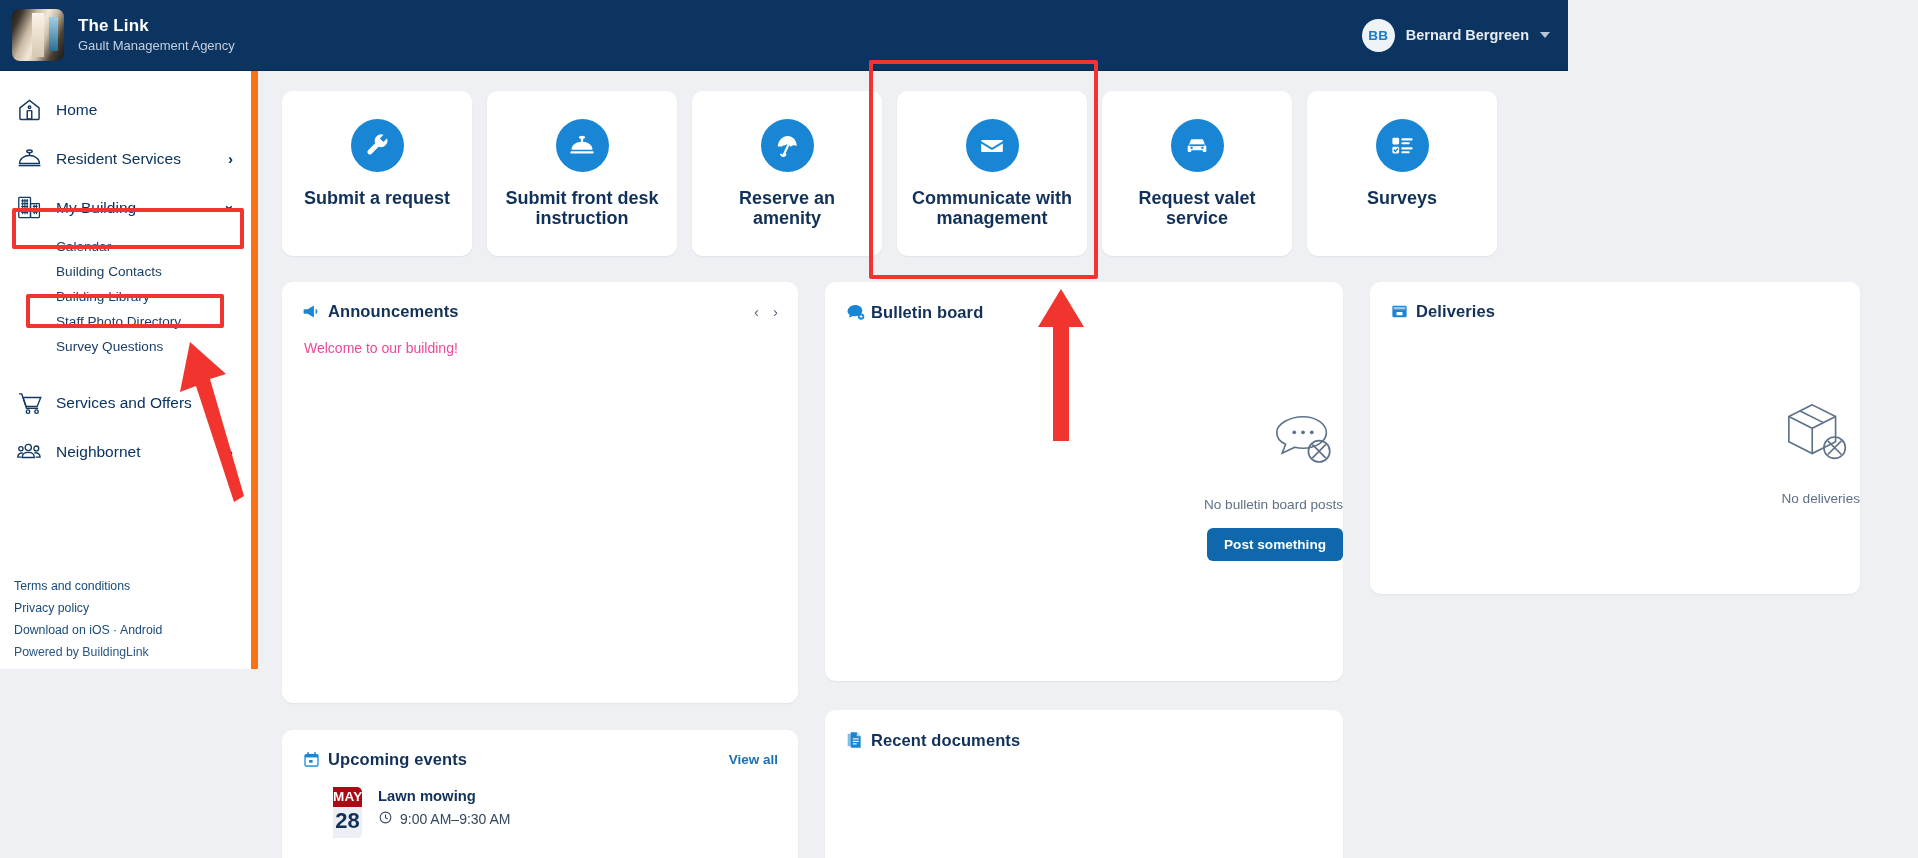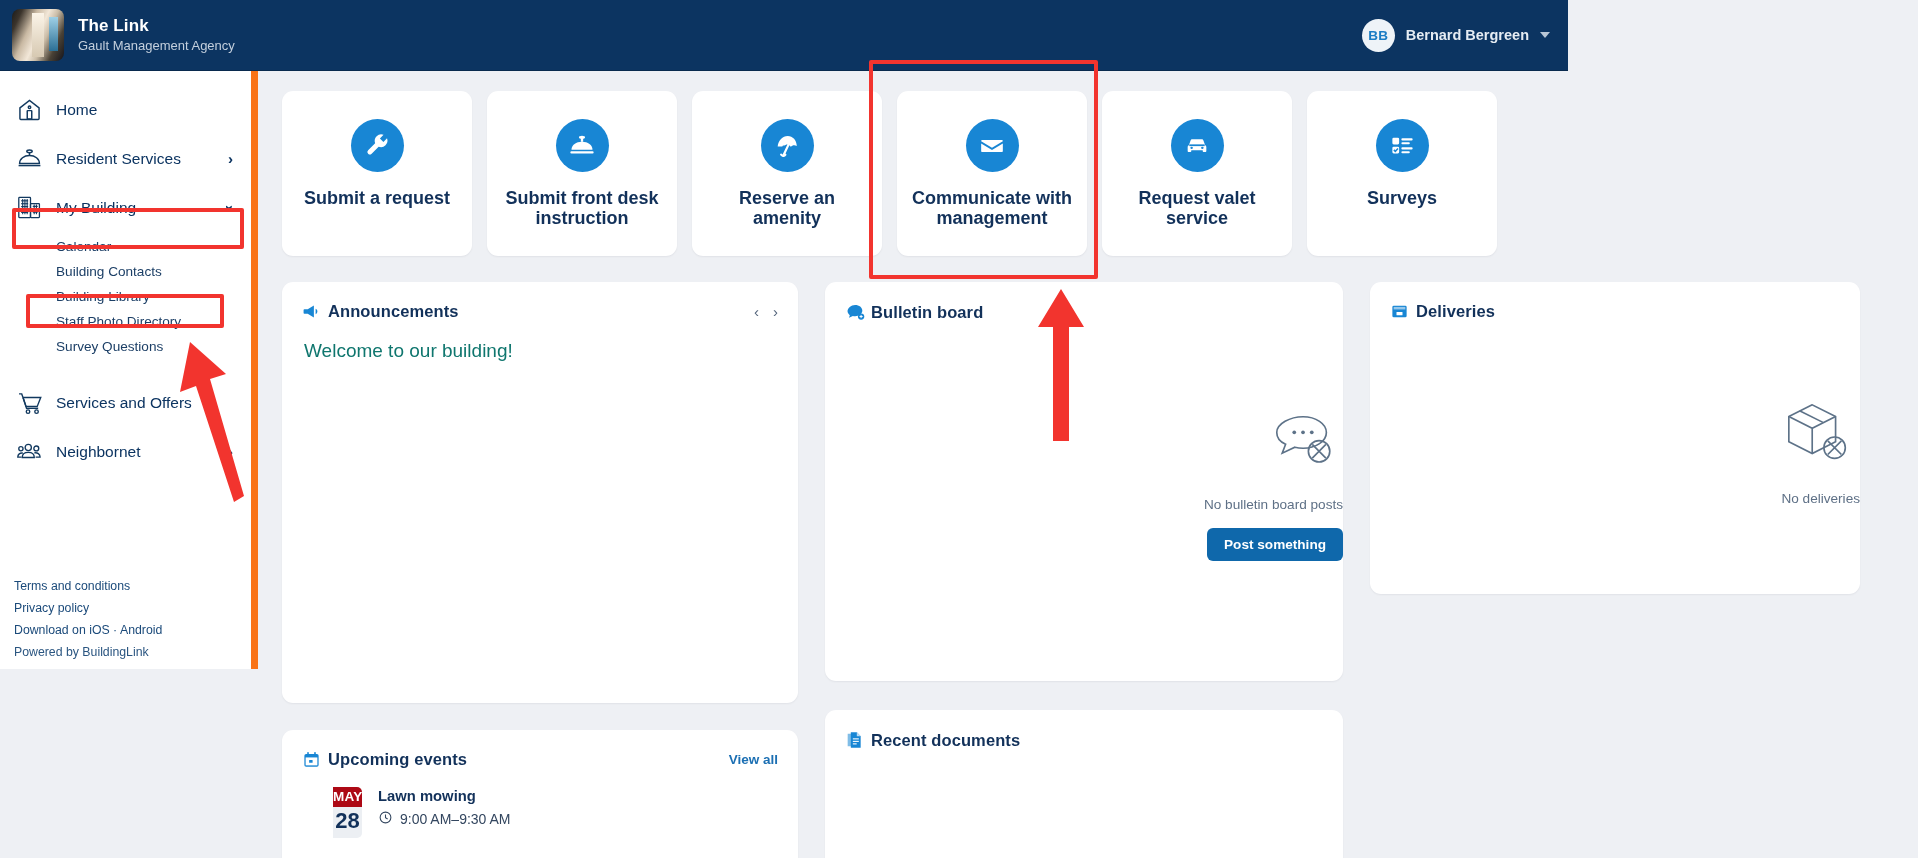--- a/index.html
+++ b/index.html
@@ -93,21 +93,21 @@
     box-shadow: 0 1px 2px rgba(16,24,40,.06);
   }
   .card-head { display:flex; align-items:center; padding:20px 20px 0 20px; }
   .card-head .hicon { width:26px; flex:none; display:flex; align-items:center; color:#1886d4; }
   .card-title { font-size:16.5px; font-weight:bold; color:#12315a; letter-spacing:.1px; }
   .card-head .spacer { flex:1; }
   .arrows { display:flex; gap:14px; color:#4d6party; }
   .arrow-btn { color:#54657c; font-size:15px; cursor:pointer; line-height:1; }
   .view-all { color:#1b6fb3; font-size:13.5px; font-weight:600; cursor:pointer; }
 
-  .announce-body { padding:19px 20px 0 22px; font-size:19px; color:#0f766e; }
+  .announce-body { padding:19px 20px 0 22px; font-size:14px; color:#ec4899; }
 
   .empty-wrap {
     position:absolute; left:0; right:0; display:flex; flex-direction:column;
     align-items:flex-end; gap:0;
   }
   .empty-text { color:#5e7086; font-size:13.6px; margin-top:14px; }
   .btn-primary {
     margin-top:16px; background:#0f68ab; color:#fff; border:none;
     padding:9px 17px; border-radius:6px; font-size:13.6px; font-weight:bold;
     cursor:pointer; font-family:"Liberation Sans", sans-serif;

